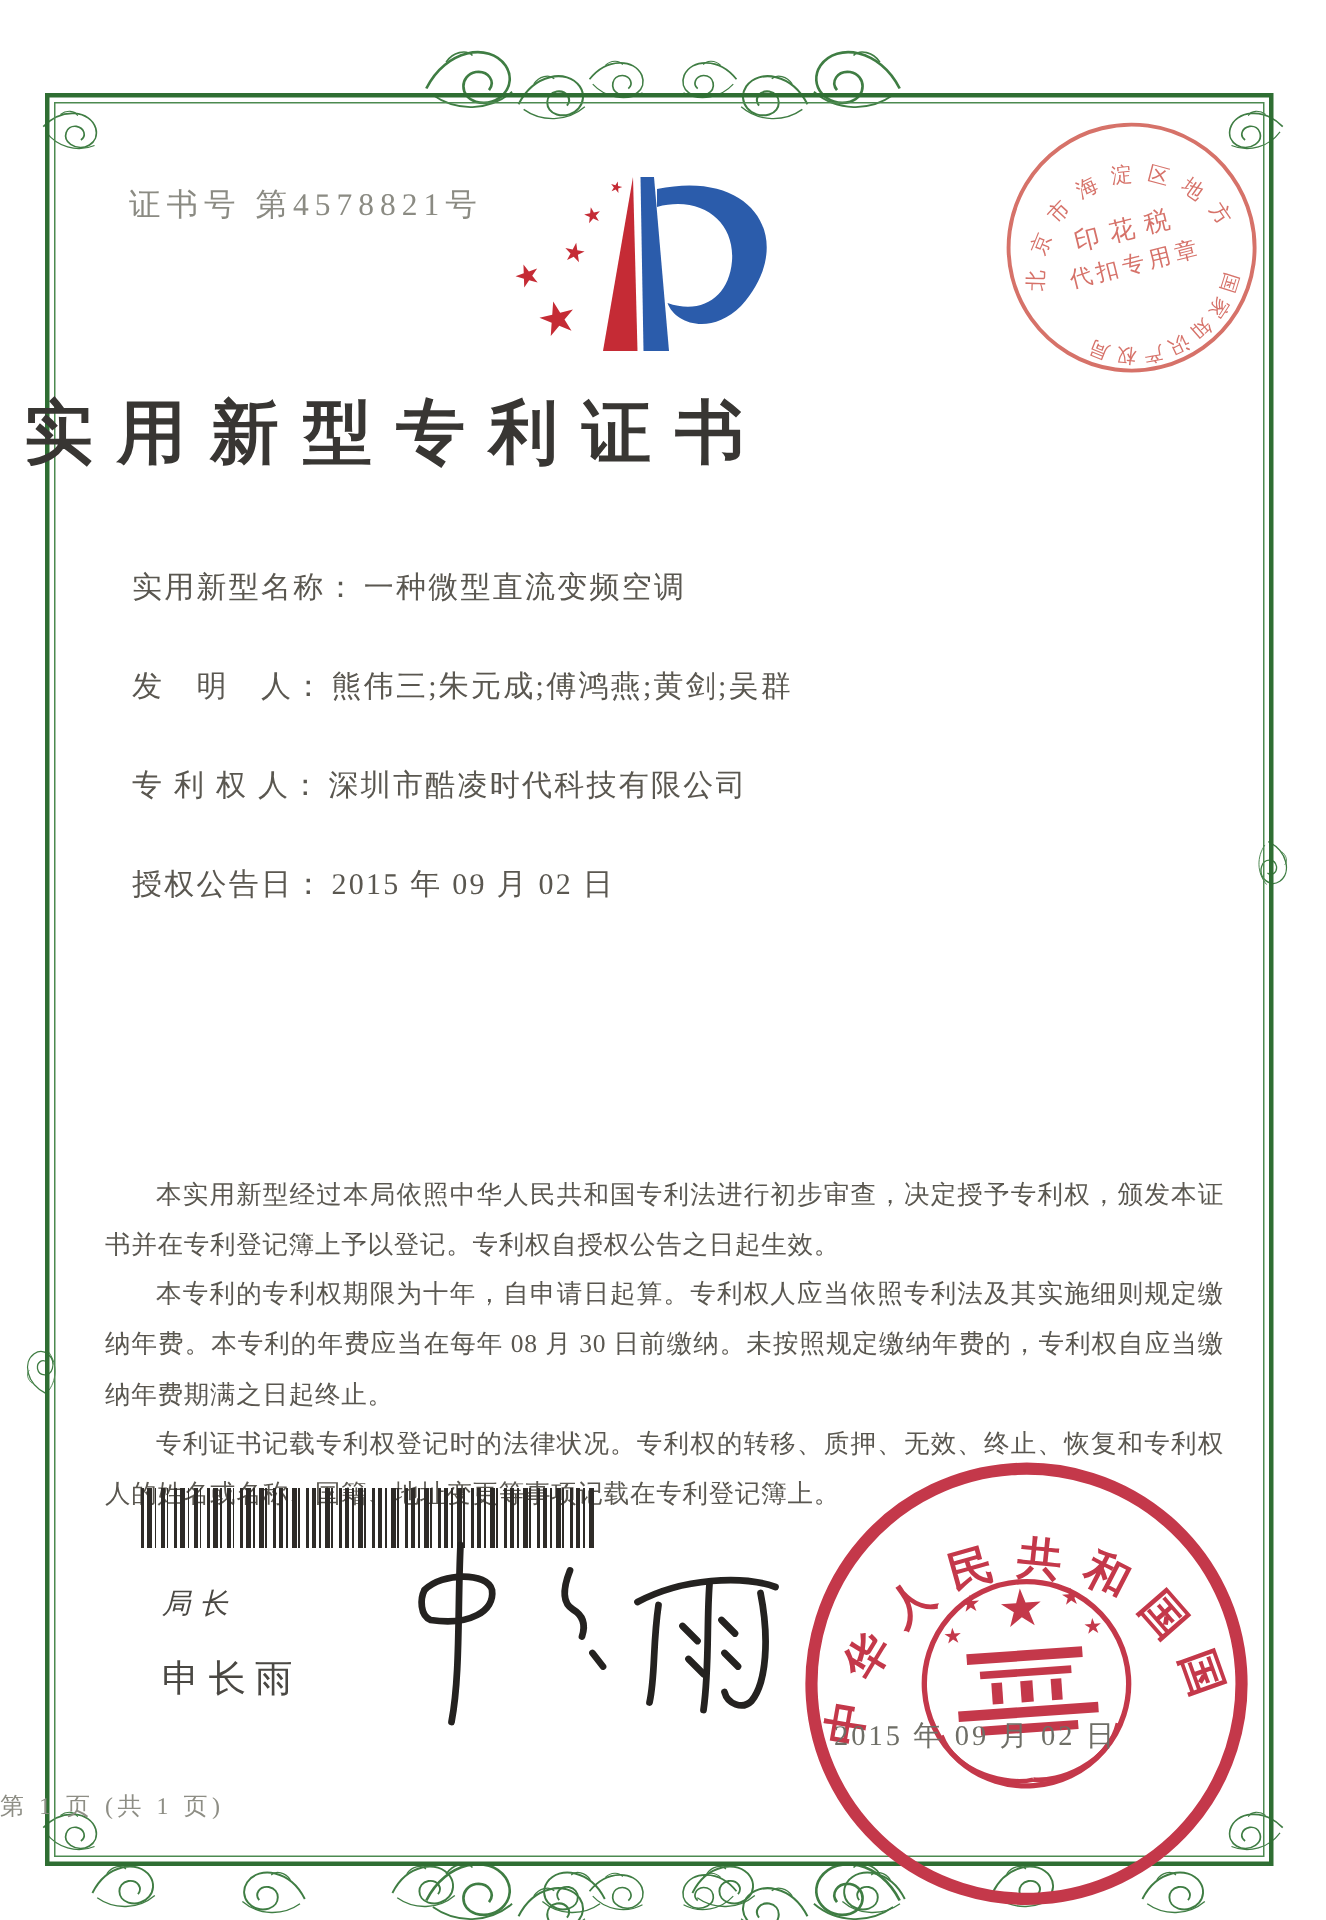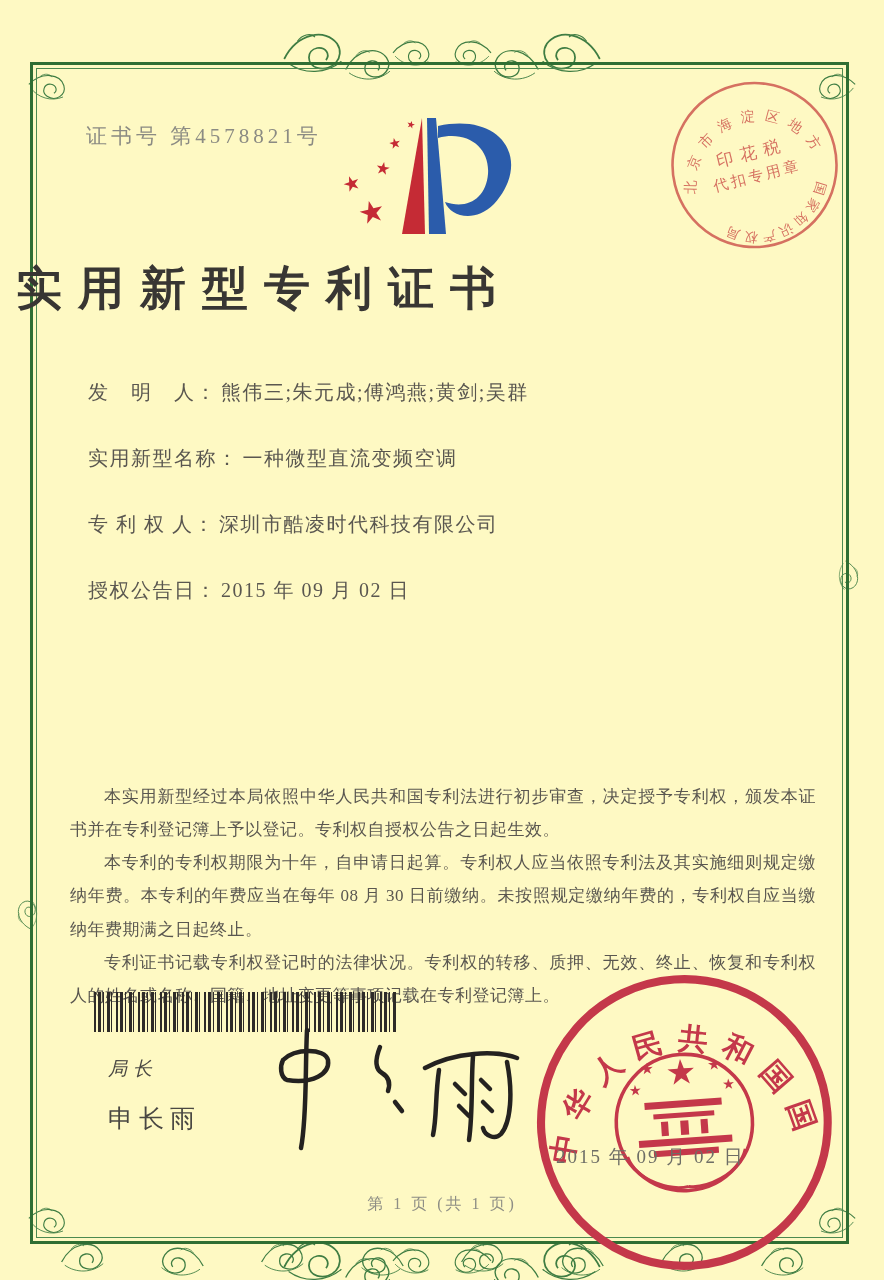--- a/index.html
+++ b/index.html
@@ -1,18 +1,18 @@
 <!DOCTYPE html>
 <html><head>
 <meta charset="utf-8">
 <style>
   html,body { margin:0; padding:0; background:#e8e8e4; }
   .page {
     position:relative; width:884px; height:1280px;
-    background:#fef9c3; overflow:hidden;
+    background:#ffffff; overflow:hidden;
     font-family:"Liberation Serif","DejaVu Serif",serif;
   }
   .abs { position:absolute; }
   
   .frame {
     position:absolute; left:30px; top:62px; width:819px; height:1182px;
     border:3px solid #2f6e33;
     outline:1px solid #4c8a50; outline-offset:-7px;
     box-sizing:border-box; pointer-events:none;
   }
@@ -47,21 +47,21 @@
   }
   .sig-title { left:108px; top:1056px; font-size:19px; color:#4a4843; letter-spacing:6px;font-style:italic; }
   .sig-name  { left:108px; top:1102px; font-size:25px; color:#4a4843; letter-spacing:6px;text-align:right; }
   .signature-box { left:225px; top:1022px; }
   .office-seal-box { left:532px; top:970px; transform:rotate(-4deg); z-index:3; }
   .seal-date {
     left:556px; top:1144px; font-size:19px; color:#6e6e66;
     letter-spacing:2px; z-index:6;
   }
   .footer {
-    left:0; top:1194px; width:884px; text-align:center;
+    left:0; top:1194px; width:884px; 
     font-size:16px; color:#8e8e85; letter-spacing:3px;
   }
 </style>
 </head>
 <body>
 
 <div class="page">
 
   <svg class="ornaments" width="884" height="1280" viewBox="0 0 884 1280">
     <defs>
@@ -139,24 +139,24 @@
       </text>
       <text x="91" y="84" font-size="17" fill="#cf5a50" letter-spacing="7" text-anchor="middle">印花税</text>
       <text x="91" y="107" font-size="15" fill="#cf5a50" letter-spacing="3" text-anchor="middle">代扣专用章</text>
     </svg>
   </div>
 
   <div class="abs title">实用新型专利证书</div>
 
   <div class="abs fields">
     <div class="field-row">
+      <span class="lbl">实用新型名称：</span><span>一种微型直流变频空调</span>
+    </div>
+    <div class="field-row">
       <span class="lbl">发　明　人：</span><span>熊伟三;朱元成;傅鸿燕;黄剑;吴群</span>
-    </div>
-    <div class="field-row">
-      <span class="lbl">实用新型名称：</span><span>一种微型直流变频空调</span>
     </div>
     <div class="field-row">
       <span class="lbl">专 利 权 人：</span><span>深圳市酷凌时代科技有限公司</span>
     </div>
     <div class="field-row">
       <span class="lbl">授权公告日：</span><span>2015 年 09 月 02 日</span>
     </div>
   </div>
 
   <div class="abs body-text">

